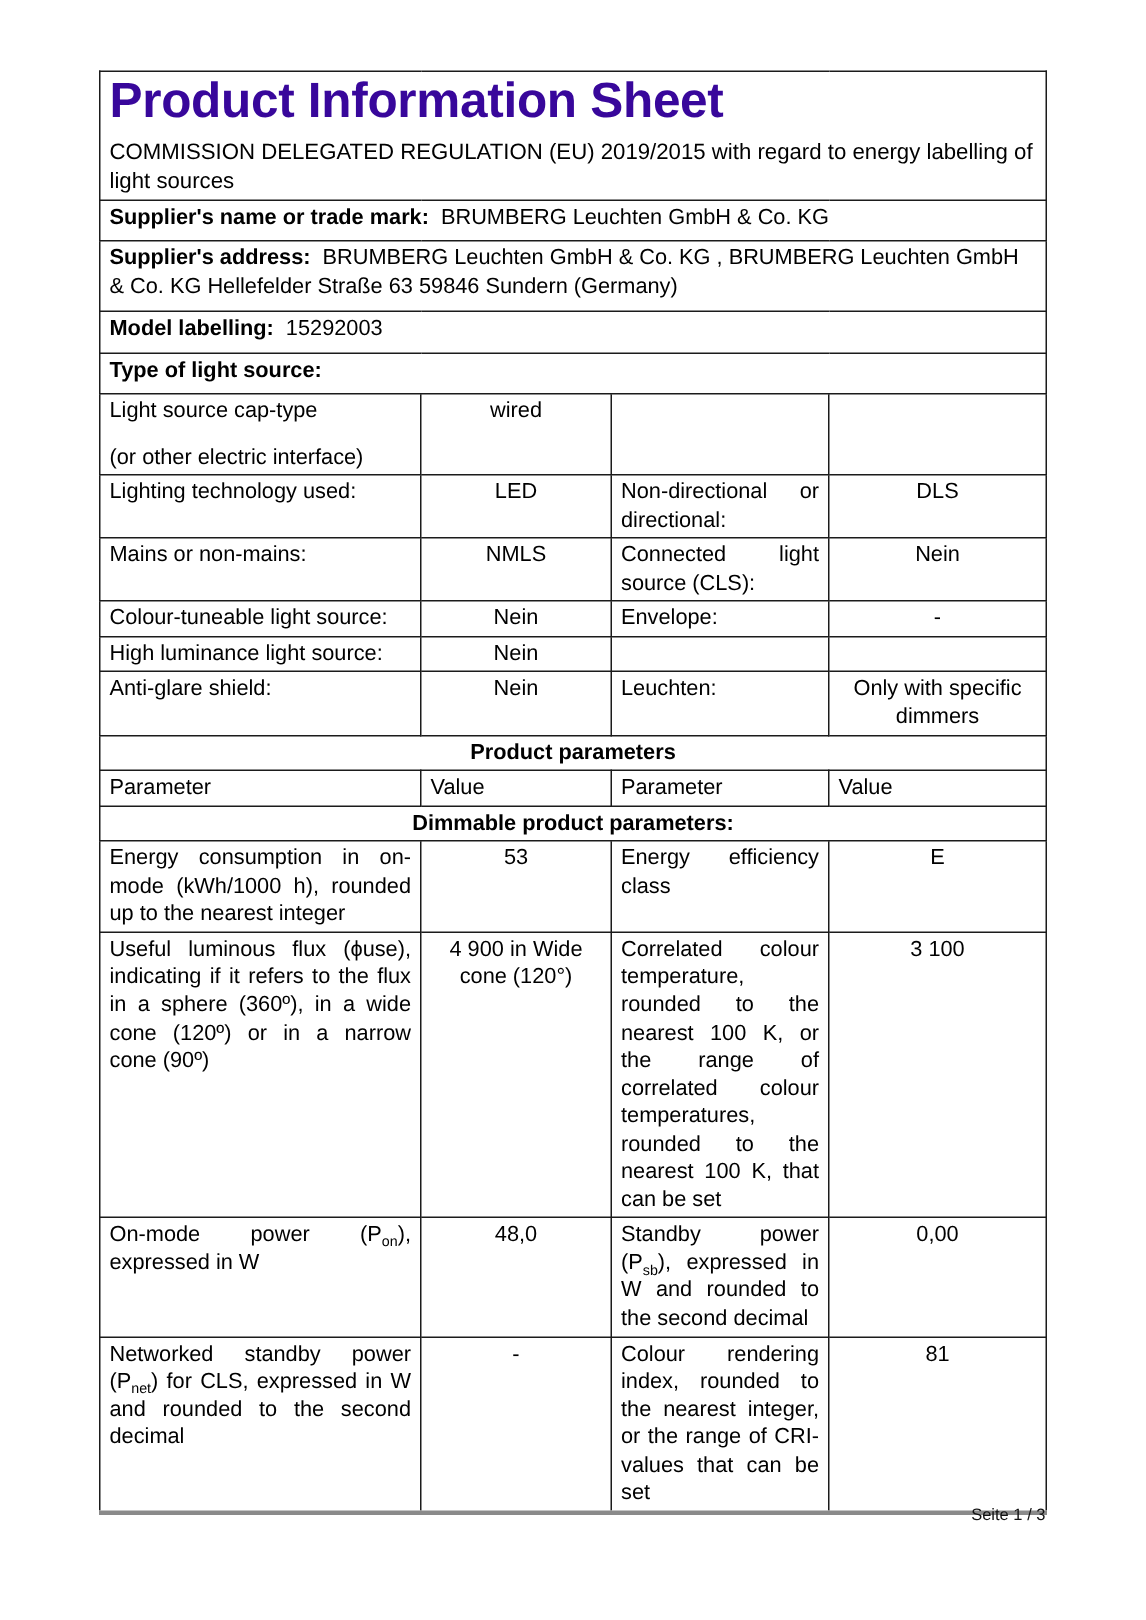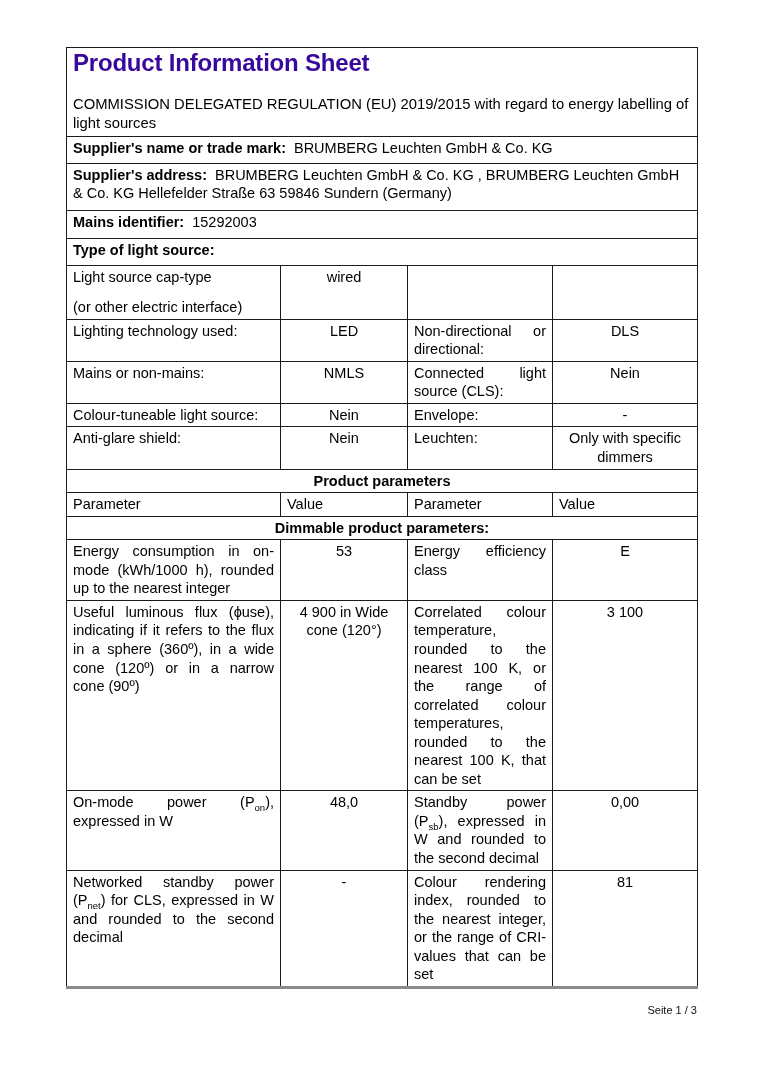--- a/index.html
+++ b/index.html
@@ -14,21 +14,21 @@
     border-bottom:3px solid #8a8a8a;
   }
   table.doc td{
     border:1px solid #1b1b1b;
     padding:2px 6px;
     vertical-align:top;
     font-size:14.5px;line-height:1.28;
     overflow:hidden;
   }
   td.title-cell{padding:8px 9px 12px 9px;}
-  .doc-title{margin:0 0 20px 0;font-size:24px;font-weight:700;line-height:1.05;letter-spacing:-0.2px;}
+  .doc-title{margin:0 0 8px 0;font-size:33px;font-weight:700;line-height:1.05;letter-spacing:-0.2px;}
   .doc-subtitle{margin:0;font-size:14.8px;line-height:1.3;}
   .lbl-b{font-weight:700;}
   .kv .v{margin-left:8px;}
   .jst{text-align:justify;}
   .ctr{text-align:center;}
   .hdr-center{text-align:center;font-weight:700;}
   .gap-top{margin-top:12px;}
   sub{font-size:9.5px;line-height:0;}
   .footer{
     position:absolute;top:1004px;right:67px;
@@ -62,21 +62,21 @@
     </tr>
 
     <tr>
       <td colspan="4" class="kv" style="height:42px">
         <span class="lbl-b">Supplier's address:</span><span class="v">BRUMBERG Leuchten GmbH &amp; Co. KG , BRUMBERG Leuchten GmbH &amp; Co. KG Hellefelder Straße 63 59846 Sundern (Germany)</span>
       </td>
     </tr>
 
     <tr>
       <td colspan="4" class="kv" style="height:23px">
-        <span class="lbl-b">Mains identifier:</span><span class="v">15292003</span>
+        <span class="lbl-b">Model labelling:</span><span class="v">15292003</span>
       </td>
     </tr>
 
     <tr>
       <td colspan="4" style="height:22px">
         <span class="lbl-b">Type of light source:</span>
       </td>
     </tr>
 
     <tr style="height:44px">
@@ -98,20 +98,26 @@
       <td class="jst">Mains or non-mains:</td>
       <td class="ctr">NMLS</td>
       <td class="jst">Connected light source (CLS):</td>
       <td class="ctr">Nein</td>
     </tr>
     <tr style="height:18px">
       <td class="jst">Colour-tuneable light source:</td>
       <td class="ctr">Nein</td>
       <td class="jst">Envelope:</td>
       <td class="ctr">-</td>
+    </tr>
+    <tr style="height:18px">
+      <td class="jst">High luminance light source:</td>
+      <td class="ctr">Nein</td>
+      <td class="jst"></td>
+      <td class="ctr"></td>
     </tr>
     <tr style="height:40px">
       <td class="jst">Anti-glare shield:</td>
       <td class="ctr">Nein</td>
       <td class="jst">Leuchten:</td>
       <td class="ctr">Only with specific dimmers</td>
     </tr>
 
     <tr>
       <td colspan="4" class="hdr-center" style="height:17px">Product parameters</td>

